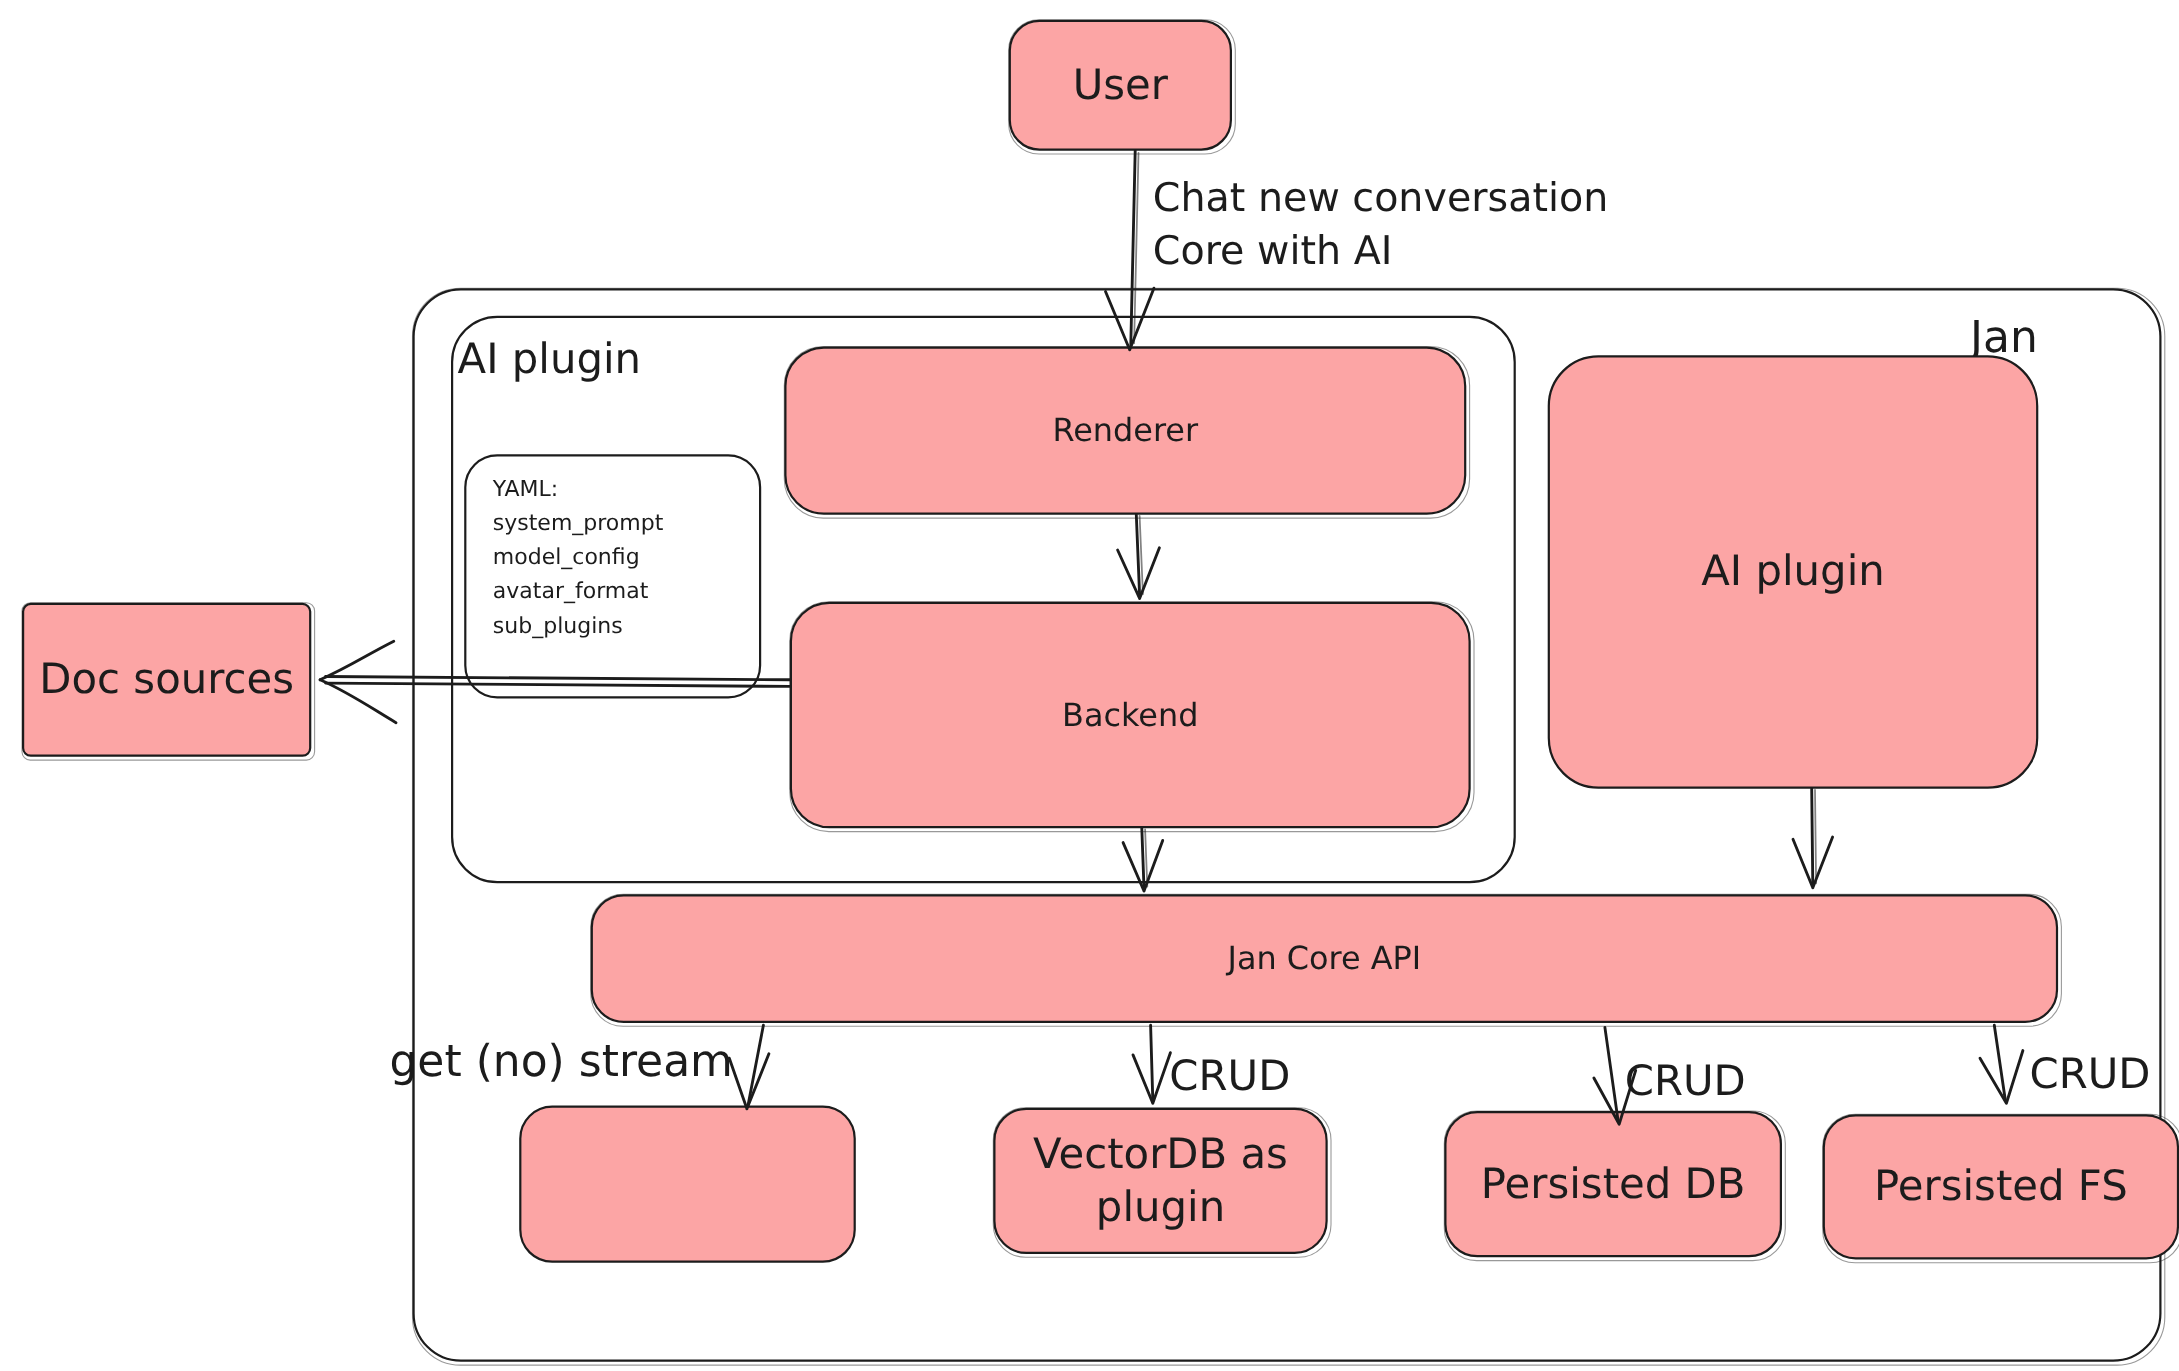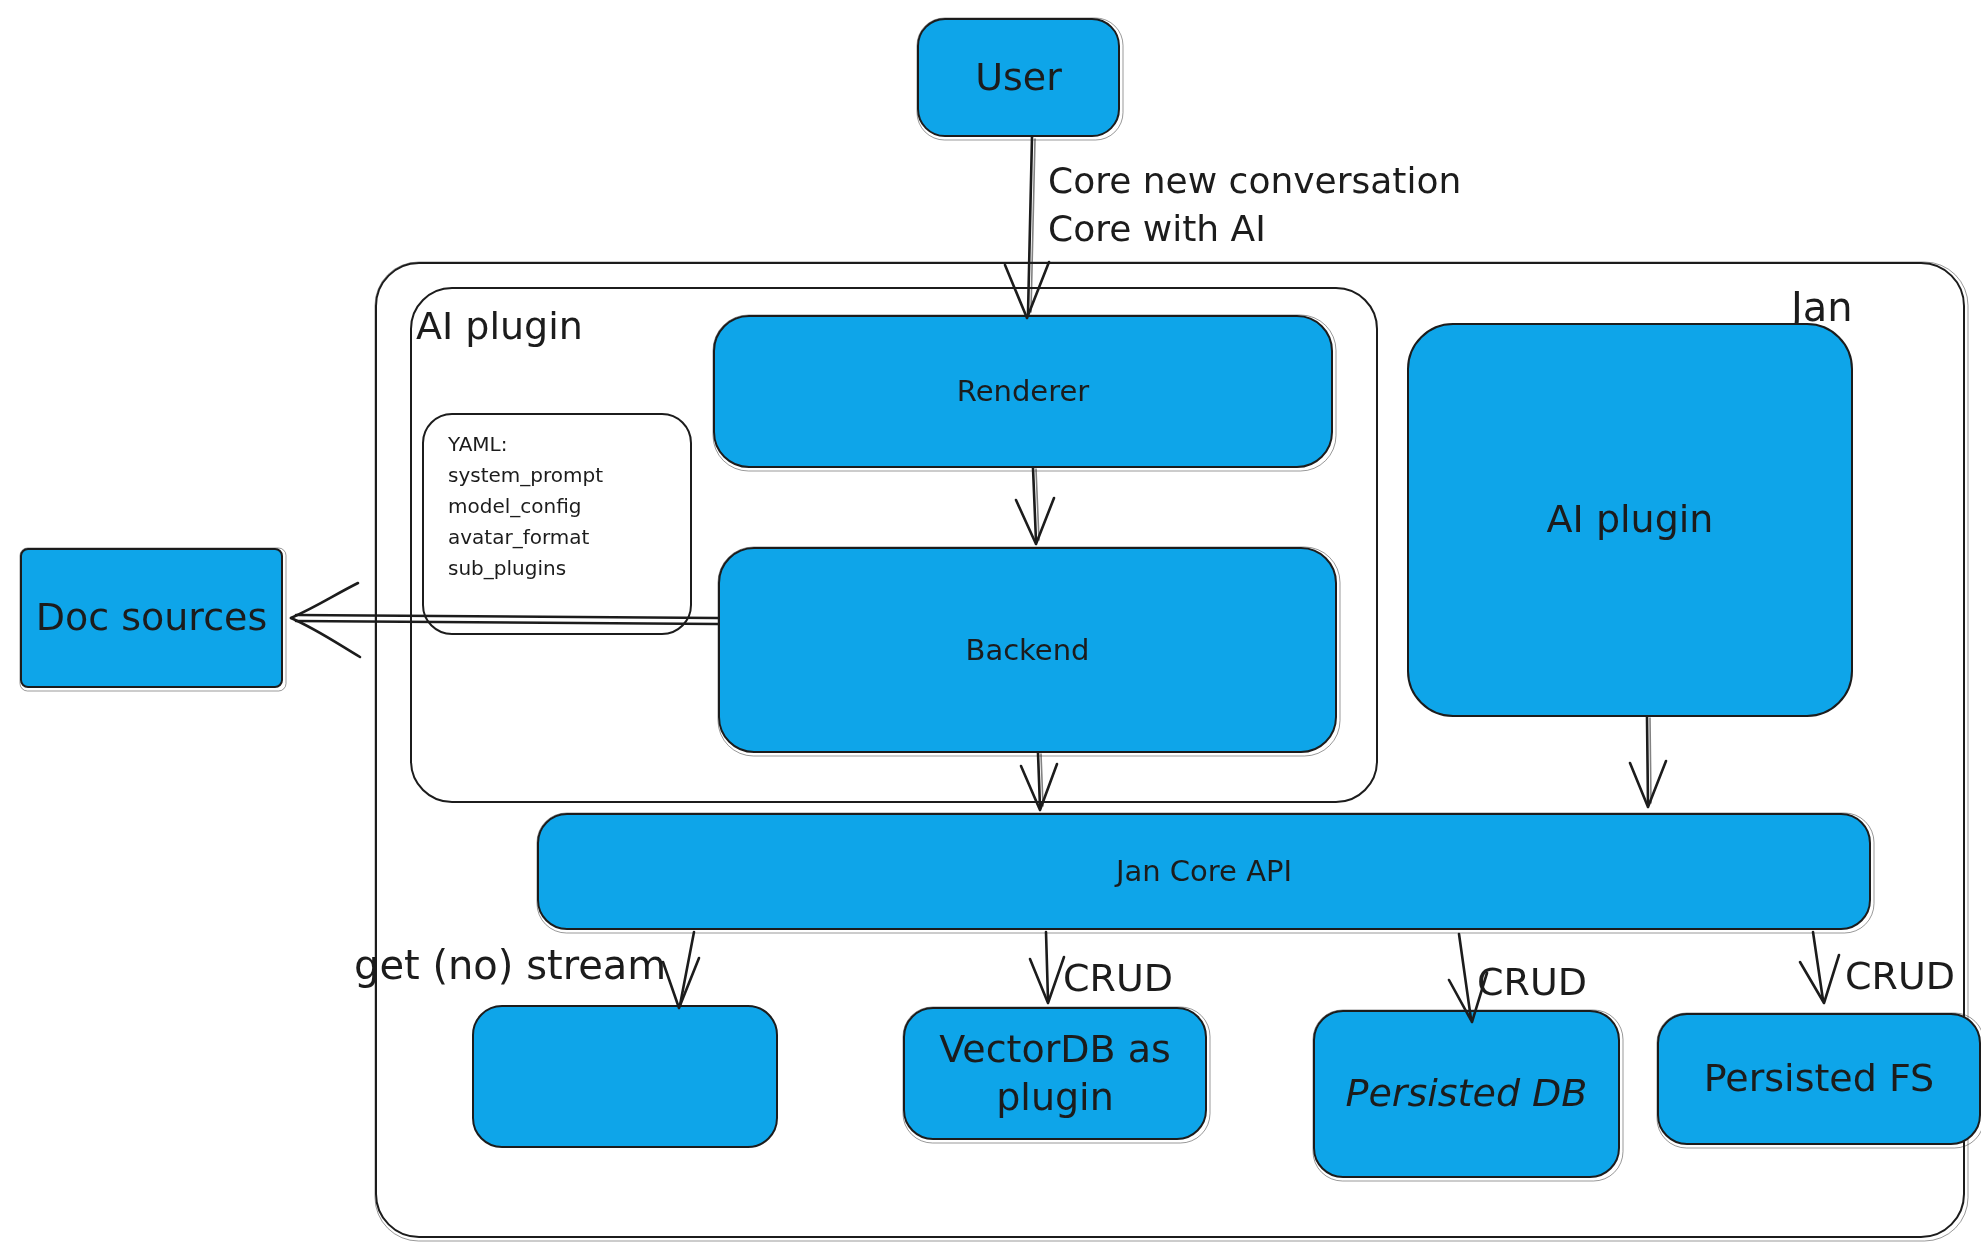--- a/index.html
+++ b/index.html
@@ -7,21 +7,21 @@
     position:relative;
     width:1981px;height:1246px;
     background:#ffffff;
     font-family:"DejaVu Sans","Liberation Sans",sans-serif;
     color:#1c1c1c;
     overflow:hidden;
   }
   .node{
     position:absolute;
     border:2.6px solid #1c1c1c;
-    background:#0ea5e9;
+    background:#fca5a5;
     display:flex;align-items:center;justify-content:center;
     text-align:center;
     box-sizing:border-box;
     color:#1c1c1c;
   }
   
   .sketch::after{
     content:"";position:absolute;inset:-4px;
     border:1.4px solid rgba(28,28,28,.45);
     border-radius:inherit;
@@ -86,39 +86,39 @@
   </div>
 
   <div class="node" style="left:1407px;top:323px;width:446px;height:394px;border-radius:46px;">
     <span class="node-text">AI plugin</span>
   </div>
 
   <div class="node sketch" style="left:917px;top:18px;width:203px;height:119px;border-radius:28px;">
     <span class="node-text">User</span>
   </div>
 
-  <div class="label lbl-36" style="left:1048px;top:160px;">Core new conversation</div>
+  <div class="label lbl-36" style="left:1048px;top:160px;">Chat new conversation</div>
   <div class="label lbl-36" style="left:1048px;top:208px;">Core with AI</div>
 
   <div class="node sketch" style="left:537px;top:813px;width:1334px;height:117px;border-radius:30px;">
     <span class="node-text-lg">Jan Core API</span>
   </div>
 
   <div class="label lbl-40" style="left:354px;top:942px;">get (no) stream</div>
   <div class="label lbl-38" style="left:1063px;top:956px;">CRUD</div>
   <div class="label lbl-38" style="left:1477px;top:960px;">CRUD</div>
   <div class="label lbl-38" style="left:1845px;top:954px;">CRUD</div>
 
   <div class="node" style="left:472px;top:1005px;width:306px;height:143px;border-radius:30px;"></div>
 
   <div class="node sketch" style="left:903px;top:1007px;width:304px;height:133px;border-radius:30px;">
     <span class="node-text" style="max-width:240px;">VectorDB as plugin</span>
   </div>
 
-  <div class="node sketch" style="left:1313px;top:1010px;width:307px;height:168px;border-radius:30px;font-style:italic;">
+  <div class="node sketch" style="left:1313px;top:1010px;width:307px;height:133px;border-radius:30px;">
     <span class="node-text">Persisted DB</span>
   </div>
 
   <div class="node sketch" style="left:1657px;top:1013px;width:324px;height:132px;border-radius:30px;">
     <span class="node-text">Persisted FS</span>
   </div>
 
   <svg id="arrows" viewBox="0 0 1981 1246" width="1981" height="1246">
 
     <g>

